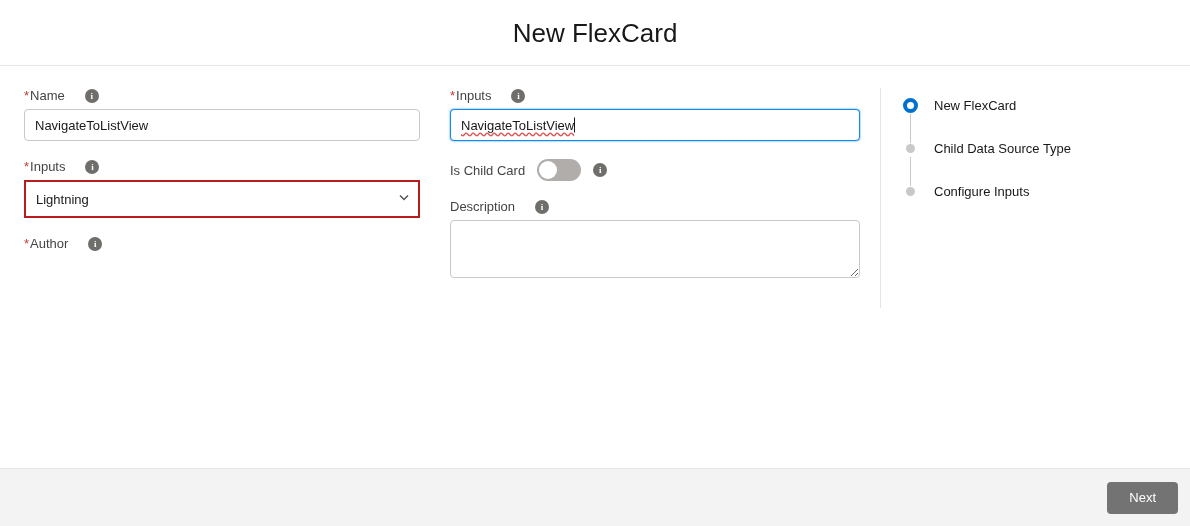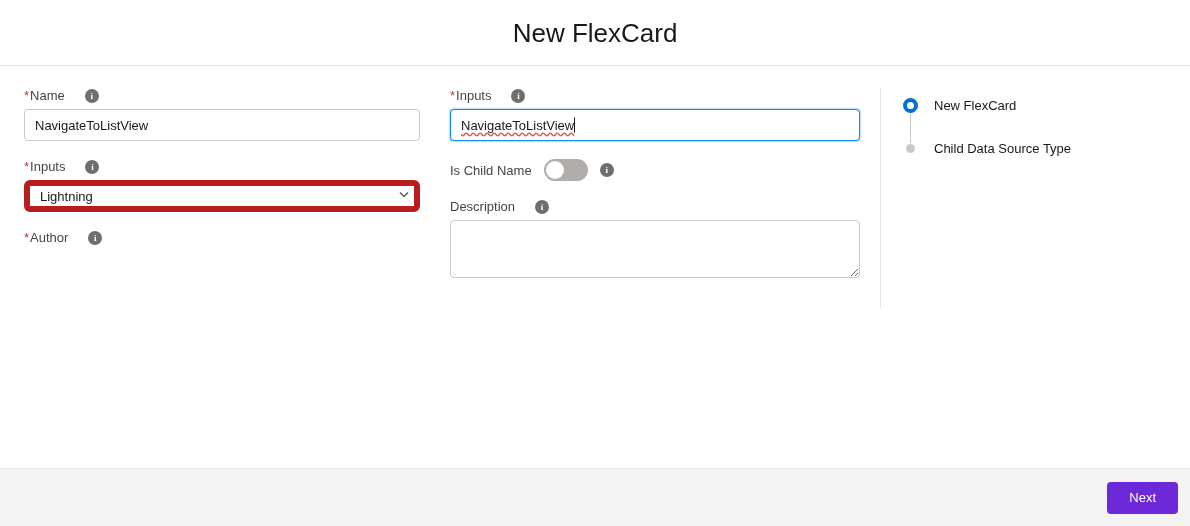--- a/index.html
+++ b/index.html
@@ -91,23 +91,23 @@
     .text-input.focused {
       border: 1px solid #1589ee;
       box-shadow: 0 0 2px #1589ee;
     }
     .select-wrap {
       position: relative;
       width: 100%;
     }
     .select-input {
       width: 100%;
-      height: 32px;
-      border: 6px solid #b91c1c;
-      border-radius: 6px;
+      height: 38px;
+      border: 2px solid #b91c1c;
+      border-radius: 0;
       padding: 0 30px 0 10px;
       font-size: 13px;
       color: #181818;
       background: #fff;
       appearance: none;
       -webkit-appearance: none;
       outline: none;
       cursor: pointer;
     }
     .select-caret {
@@ -214,21 +214,21 @@
       right: 0;
       height: 58px;
       background: #f3f3f3;
       border-top: 1px solid #e5e5e5;
       display: flex;
       justify-content: flex-end;
       align-items: center;
       padding-right: 12px;
     }
     .next-btn {
-      background: #6d28d9;
+      background: #737373;
       color: #fff;
       border: none;
       border-radius: 4px;
       padding: 0 22px;
       height: 32px;
       font-size: 13px;
       cursor: pointer;
     }
     .spellcheck-underline {
       text-decoration: underline;
@@ -312,21 +312,21 @@
       <div class="title-input-wrap">
         <input type="text" class="text-input focused" style="color: transparent; caret-color: transparent;" value="NavigateToListView">
         <div class="title-overlay">
           <span class="spellcheck-underline">NavigateToListView</span>
             <span class="cursor-caret"></span>
         </div>
       </div>
     </div>
 
     <div class="inline-field">
-      <span class="inline-label">Is Child Name</span>
+      <span class="inline-label">Is Child Card</span>
       <div class="toggle">
         <div class="toggle-knob"></div>
       </div>
       <span class="info-icon">i</span>
     </div>
 
     <div class="field-group">
       <div class="field-label">
         <span>Description</span>
         <span class="info-icon">i</span>
@@ -341,19 +341,24 @@
       <li class="step">
         <div class="step-marker active"></div>
         <span class="step-label">New FlexCard</span>
         <div class="step-line"></div>
       </li>
       <li class="step">
         <div class="step-marker inactive"></div>
         <span class="step-label">Child Data Source Type</span>
         <div class="step-line"></div>
       </li>
+      <li class="step">
+        <div class="step-marker inactive"></div>
+        <span class="step-label">Configure Inputs</span>
+
+      </li>
     </ul>
   </div>
 </div>
 
 <div class="footer">
   <button class="next-btn">Next</button>
 </div>
 
 </body></html>

